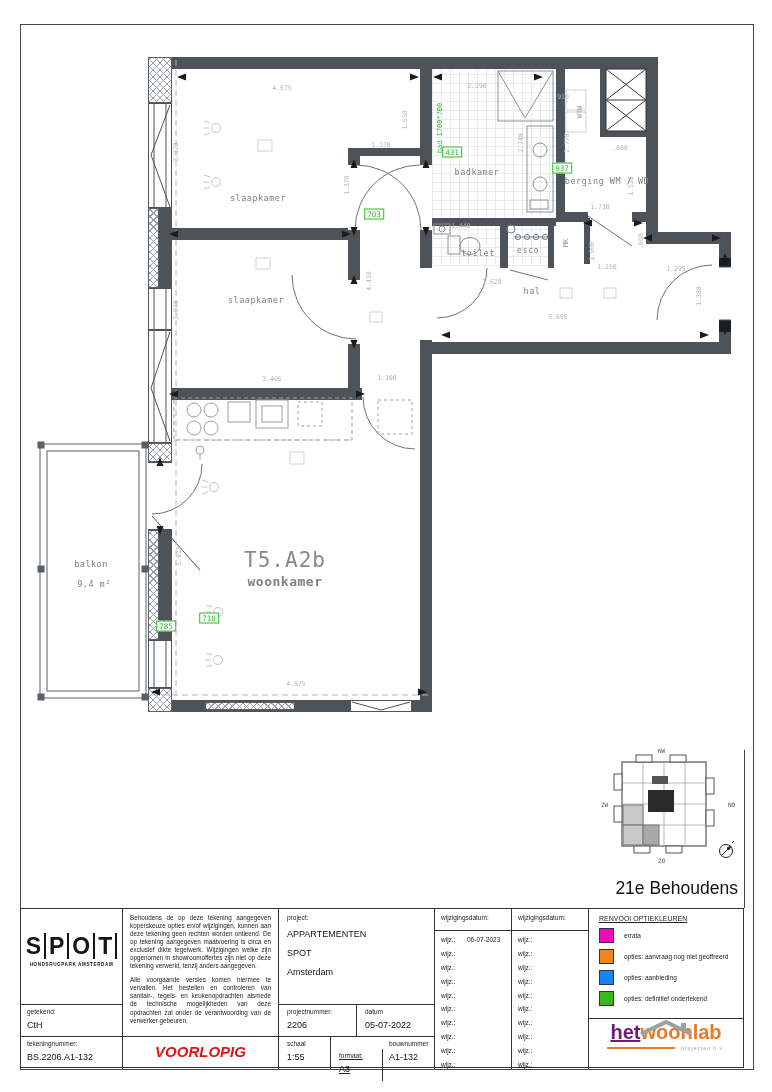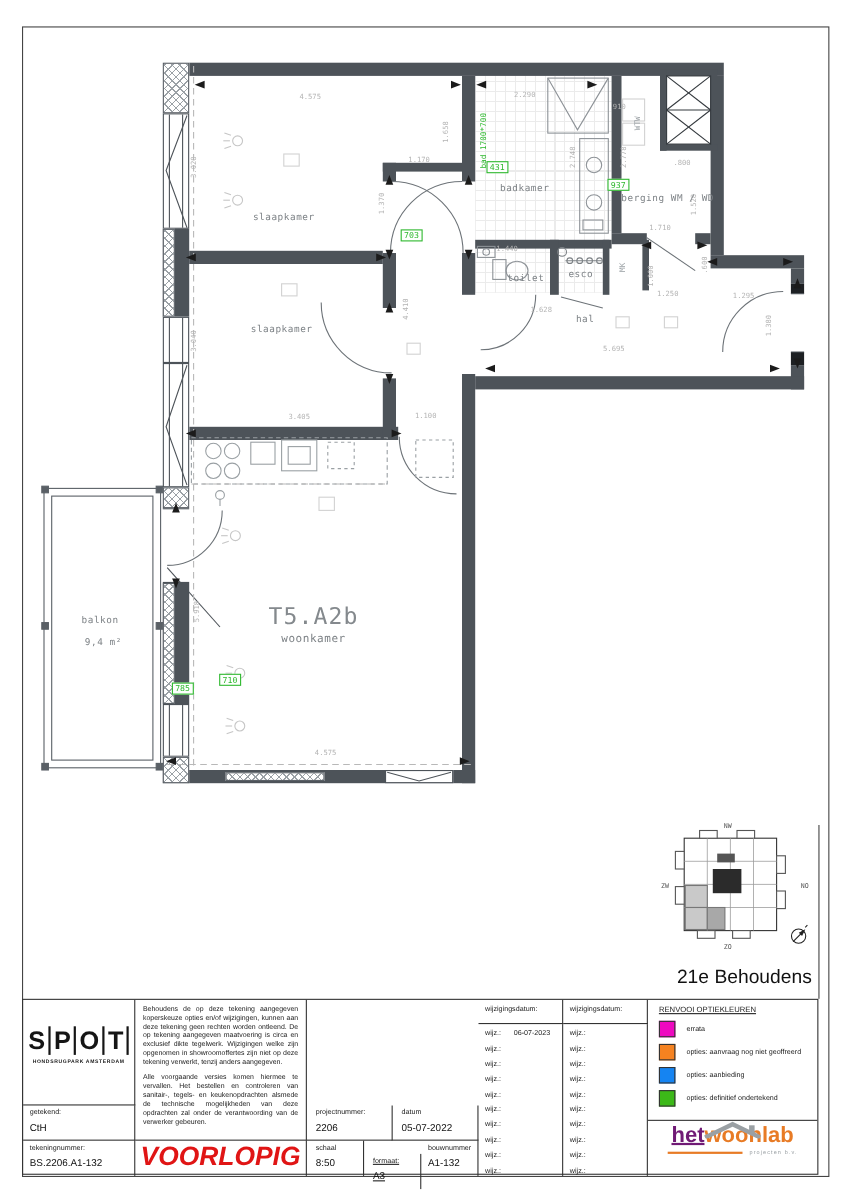--- a/index.html
+++ b/index.html
@@ -24,35 +24,35 @@
   .room{position:absolute;font-family:"DejaVu Sans Mono",monospace;font-size:8.5px;color:#7d8286;
        letter-spacing:.5px;transform:translate(-50%,-50%);white-space:nowrap;}
   .vtext{position:absolute;font-family:"DejaVu Sans Mono",monospace;font-size:7px;color:#9aa0a4;
        transform:translate(-50%,-50%) rotate(-90deg);white-space:nowrap;}
   .vtext.green{color:#2eb82e;}
   .opt{position:absolute;font-family:"DejaVu Sans Mono",monospace;font-size:7.5px;color:#2eb82e;
        border:1px solid #2eb82e;background:#fdfffd;padding:0 2px;transform:translate(-50%,-50%);}
   .unit-code{position:absolute;left:285px;top:560px;transform:translate(-50%,-50%);
        font-family:"DejaVu Sans Mono",monospace;font-size:21px;color:#84898d;letter-spacing:1px;}
   .unit-room{position:absolute;left:285px;top:581px;transform:translate(-50%,-50%);
-       font-family:"DejaVu Sans Mono",monospace;font-size:10px;color:#7d8286;letter-spacing:.5px;}
+       font-family:"DejaVu Sans Mono",monospace;font-size:13px;color:#7d8286;letter-spacing:.5px;font-weight:bold;}
   svg{position:absolute;left:0;top:0;}
   
   .floor-title{position:absolute;right:34px;top:878px;font-size:17.5px;color:#111;}
   .vline{position:absolute;left:744px;top:750px;width:1px;height:158px;background:#444;}
   
   .tb{position:absolute;left:20px;top:908px;width:724px;height:160px;border:1px solid #333;box-sizing:border-box;font-size:6.5px;color:#222;}
   .cell{position:absolute;border-right:1px solid #333;border-bottom:1px solid #333;box-sizing:border-box;overflow:hidden;}
   .lbl{font-size:6.5px;color:#222;}
   .val{font-size:9px;color:#111;}
   .spot-logo{display:flex;align-items:stretch;justify-content:center;gap:3px;}
   .spot-logo span{font-size:23px;font-weight:bold;color:#151515;line-height:26px;}
   .spot-bar{width:2px;background:#151515;}
   .spot-sub{font-size:4.6px;font-weight:bold;letter-spacing:.6px;color:#151515;text-align:center;margin-top:3px;}
-  .voorlopig{font-size:24px;font-weight:bold;font-style:italic;color:#e01515;text-align:center;line-height:30px;}
+  .voorlopig{font-size:15px;font-weight:bold;font-style:italic;color:#e01515;text-align:center;line-height:30px;}
   .disc{font-size:6.3px;line-height:1.28;text-align:justify;color:#222;margin:0 0 6px 0;}
   .wrow{display:flex;height:13.8px;align-items:center;}
   .wrow .wl{width:26px;}
   .leg-item{display:flex;align-items:center;margin:6px 0 0 10px;}
   .leg-sw{width:13px;height:13px;border:1px solid #333;margin-right:10px;flex:none;}
   .leg-title{margin:6px 0 0 10px;text-decoration:underline;font-size:7px;}
   .brand{display:flex;align-items:baseline;justify-content:center;}
   .brand .b1{font-size:20px;font-weight:bold;color:#701a75;text-decoration:underline;}
   .brand .b2{font-size:20px;font-weight:bold;color:#e87b25;}
   .brand-line{display:flex;align-items:center;margin:1px 18px 0 18px;}
@@ -403,31 +403,37 @@
     </div>
 
     <div class="cell" style="left:102px;top:0;width:156px;height:128px;padding:5px 7px;">
       <p class="disc">Behoudens de op deze tekening aangegeven koperskeuze opties en/of wijzigingen, kunnen aan deze tekening geen rechten worden ontleend. De op tekening aangegeven maatvoering is circa en exclusief dikte tegelwerk. Wijzigingen welke zijn opgenomen in showroomoffertes zijn niet op deze tekening verwerkt, tenzij anders aangegeven.</p>
       <p class="disc">Alle voorgaande versies komen hiermee te vervallen. Het bestellen en controleren van sanitair-, tegels- en keukenopdrachten alsmede de technische mogelijkheden van deze opdrachten zal onder de verantwoording van de verwerker gebeuren.</p>
     </div>
     <div class="cell" style="left:102px;top:128px;width:156px;height:32px;border-bottom:none;">
       <div class="voorlopig">VOORLOPIG</div>
     </div>
 
+    <div class="cell" style="left:258px;top:0;width:156px;height:96px;padding:5px 0 0 8px;">
+      <div class="lbl">project:</div>
+      <div class="val" style="margin-top:8px;">APPARTEMENTEN</div>
+      <div class="val" style="margin-top:9px;">SPOT</div>
+      <div class="val" style="margin-top:9px;">Amsterdam</div>
+    </div>
     <div class="cell" style="left:258px;top:96px;width:78px;height:32px;padding:3px 0 0 8px;">
       <div class="lbl">projectnummer:</div>
       <div class="val" style="margin-top:5px;">2206</div>
     </div>
     <div class="cell" style="left:336px;top:96px;width:78px;height:32px;padding:3px 0 0 8px;">
       <div class="lbl">datum</div>
       <div class="val" style="margin-top:5px;">05-07-2022</div>
     </div>
     <div class="cell" style="left:258px;top:128px;width:52px;height:32px;padding:3px 0 0 8px;border-bottom:none;">
       <div class="lbl">schaal</div>
-      <div class="val" style="margin-top:5px;">8:50</div>
+      <div class="val" style="margin-top:5px;">1:55</div>
     </div>
     <div class="cell" style="left:310px;top:140px;width:52px;height:32px;padding:3px 0 0 8px;border-bottom:none;text-decoration:underline;">
       <div class="lbl">formaat:</div>
       <div class="val" style="margin-top:5px;">A3</div>
     </div>
     <div class="cell" style="left:362px;top:128px;width:52px;height:32px;padding:3px 0 0 6px;border-bottom:none;">
       <div class="lbl">bouwnummer</div>
       <div class="val" style="margin-top:5px;">A1-132</div>
     </div>
 

